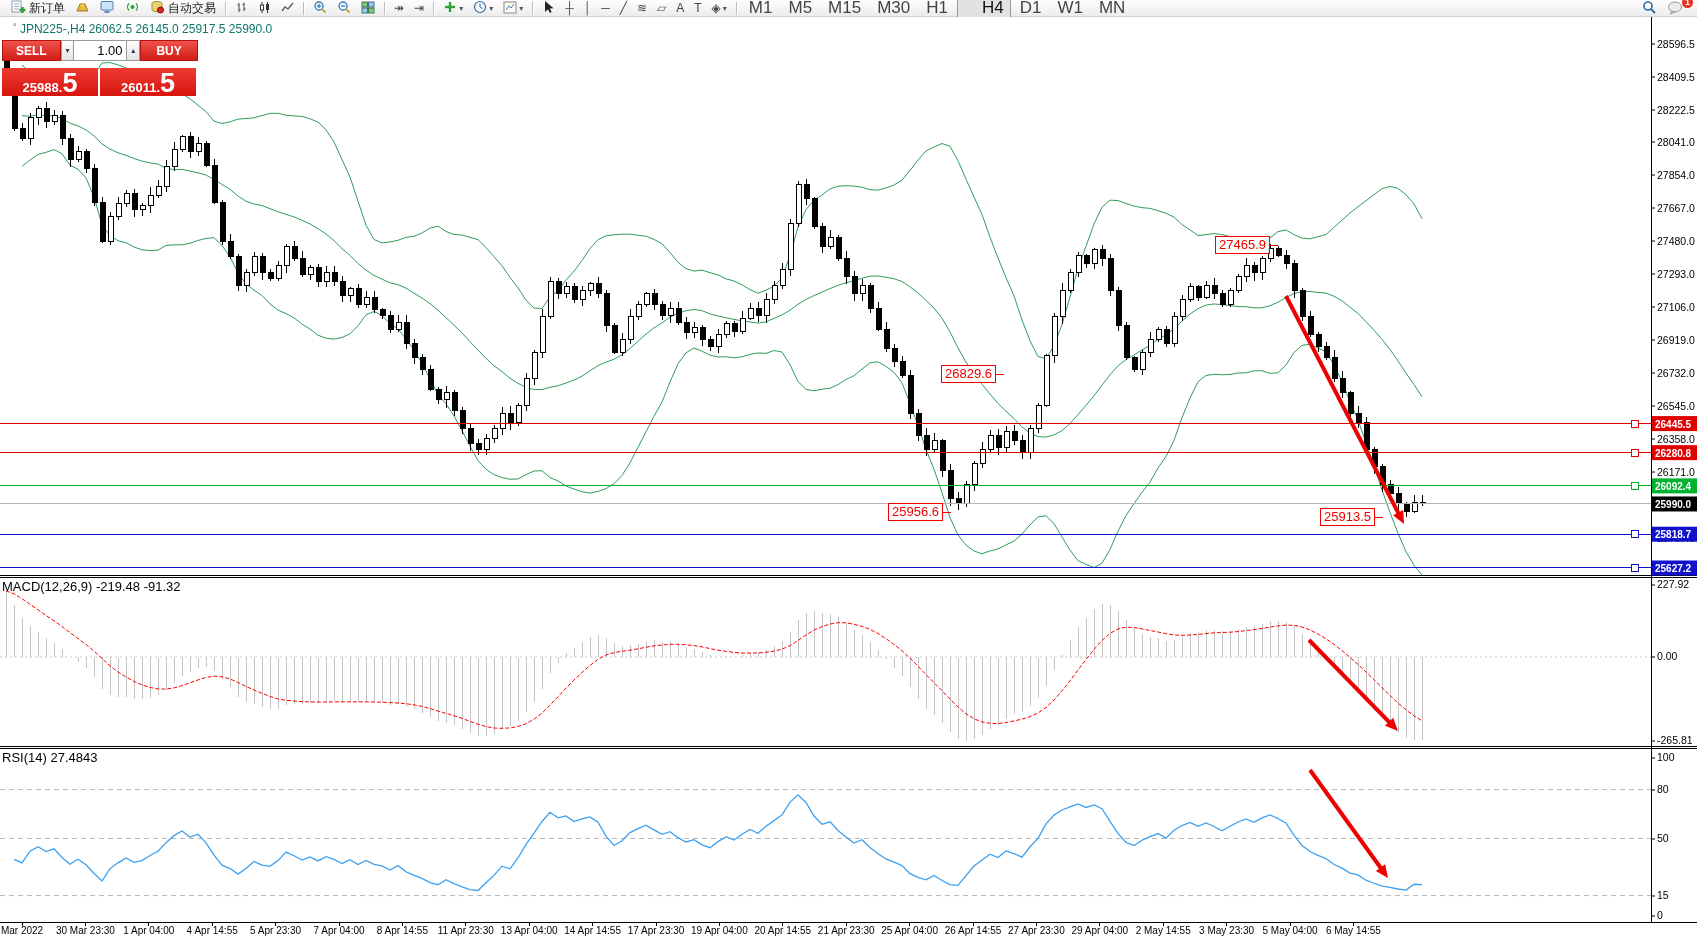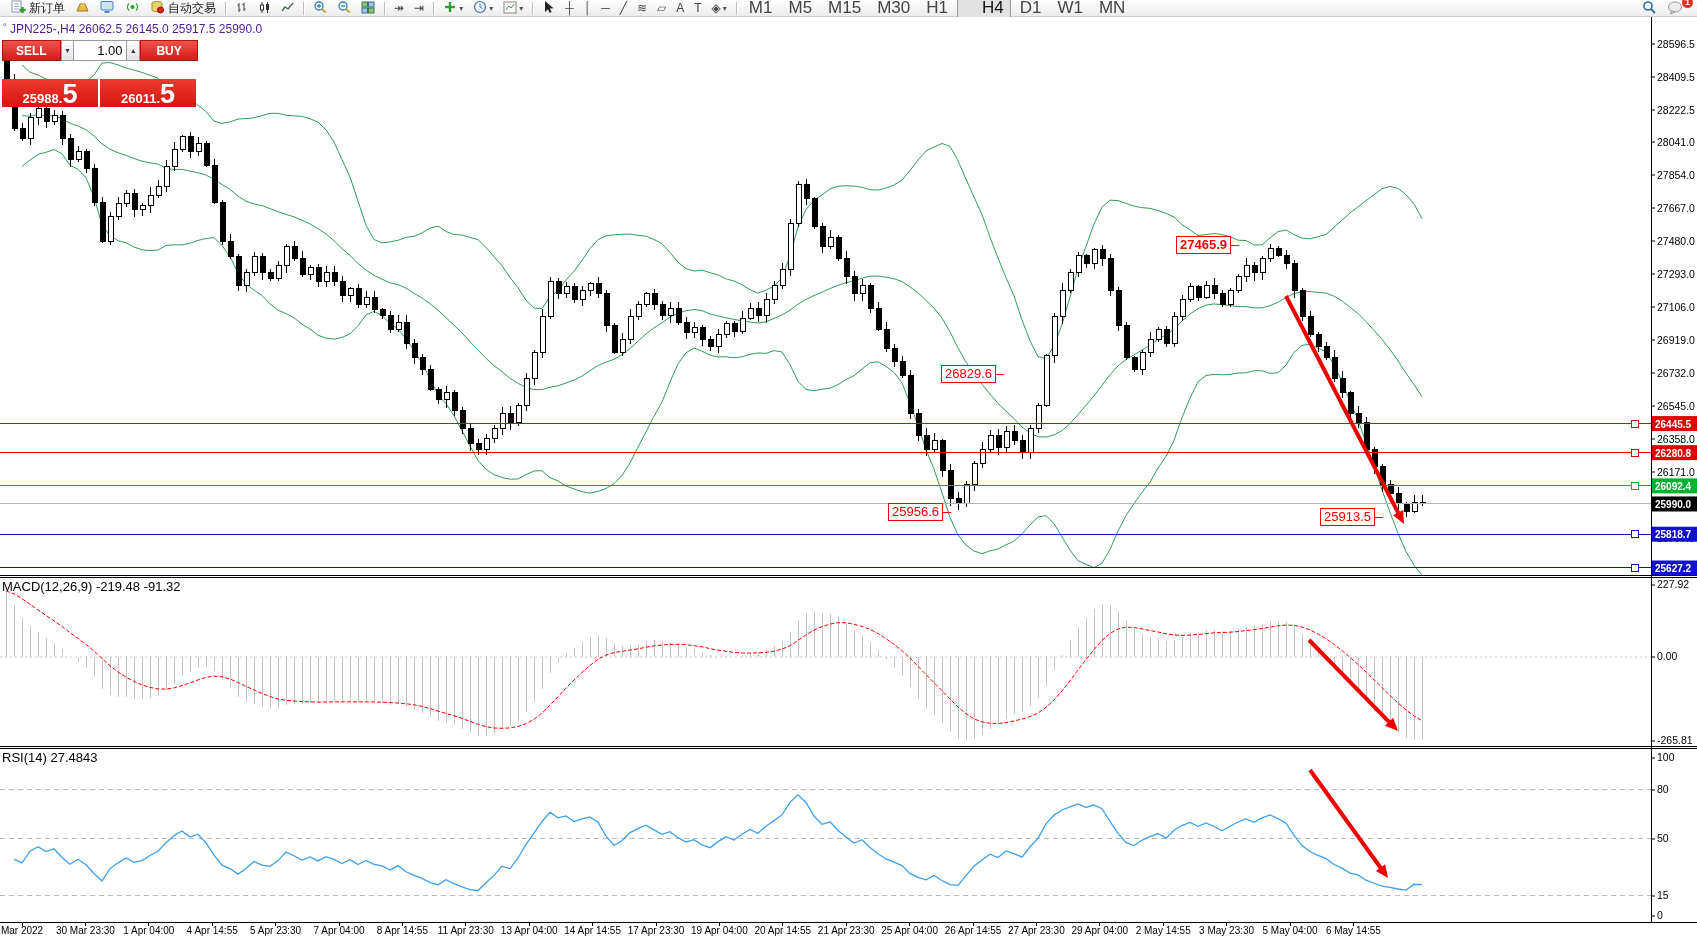--- a/index.html
+++ b/index.html
@@ -16,35 +16,35 @@
   .tf{padding:1px 6px;margin:4px 1px;font-size:17px;color:#444;border:1px solid transparent;}
   .tf.active{background:#e2e2e2;border:1px solid #9a9a9a;color:#111;padding-left:24px;}
   #tb-right{margin-left:auto;display:flex;align-items:center;margin-right:8px;}
   .badgewrap{position:relative;}
   .badge{position:absolute;top:-4px;right:-6px;background:#e33022;color:#fff;border-radius:7px;
     font-size:9px;font-weight:bold;padding:0 3px;line-height:11px;}
   
   #chartarea{position:absolute;left:0;top:17px;width:1697px;height:920px;background:#fff;}
   #chart{position:absolute;left:0;top:0;}
   svg text{font-family:"Liberation Sans",sans-serif;}
-  #symbolinfo{position:absolute;left:3px;top:5px;font-size:12px;color:#4c1d95;z-index:5;}
+  #symbolinfo{position:absolute;left:13px;top:5px;font-size:12px;color:#0f766e;z-index:5;}
   #symbolinfo .deg{font-size:9px;vertical-align:top;}
   .indlabel{position:absolute;left:2px;font-size:13px;color:#000;z-index:5;}
   
   #tradepanel{position:absolute;left:2px;top:23px;width:196px;z-index:6;font-family:"Liberation Sans",sans-serif;}
   #tp-row1{display:flex;height:21px;justify-content:center;}
   .tpbtn{background:linear-gradient(#f0524a,#d21d18);color:#fff;font-size:12px;font-weight:bold;
     display:flex;align-items:center;justify-content:center;border:1px solid #b01410;box-sizing:border-box;}
   #sellbtn{width:60px;}
   #buybtn{width:59px;}
   .spin{width:14px;background:linear-gradient(#fdfdfd,#e4e4e4);border:1px solid #9a9a9a;box-sizing:border-box;
     display:flex;align-items:center;justify-content:center;font-size:8px;color:#335;}
   #lotinput{width:52px;border:1px solid #9a9a9a;border-left:none;border-right:none;
     font-size:13px;text-align:right;padding:0 4px 0 0;box-sizing:border-box;font-family:"Liberation Sans",sans-serif;}
-  #tp-row2{display:flex;margin-top:18px;}
+  #tp-row2{display:flex;margin-top:7px;}
   .bigprice{width:96px;height:28px;background:linear-gradient(#ee3a31,#d6150f);color:#fff;
     display:flex;align-items:flex-end;justify-content:center;padding-bottom:1px;box-sizing:border-box;margin-right:2px;}
   .bigprice .pm{font-size:13px;font-weight:bold;line-height:15px;}
   .bigprice .pd{font-size:13px;font-weight:bold;line-height:15px;}
   .bigprice .pb{font-size:27px;font-weight:bold;line-height:24px;}
   
   .pricebox{position:absolute;height:16px;line-height:16px;padding:0 3px;border:1px solid #f20000;
     color:#f20000;font-size:13px;background:rgba(255,255,255,0.85);z-index:4;}
   .pricebox .tick{position:absolute;right:-9px;top:50%;width:8px;border-top:1px solid #f20000;}
 </style>
@@ -1337,18 +1337,18 @@
   </div>
 
   <div class="indlabel" style="top:562px">
     <span>MACD(12,26,9)</span>&nbsp;<span>-219.48</span>&nbsp;<span>-91.32</span>
   </div>
   <div class="indlabel" style="top:733px">
     <span>RSI(14)</span>&nbsp;<span>27.4843</span>
   </div>
 
   <div id="callouts">
-      <div class="pricebox" style="left: 1176px; top: 219px; font-weight: bold;">27465.9<span class="tick"></span></div>
+      <div class="pricebox" style="left: 1215px; top: 219px;">27465.9<span class="tick"></span></div>
       <div class="pricebox" style="left: 941px; top: 348px;">26829.6<span class="tick"></span></div>
       <div class="pricebox" style="left: 888px; top: 486px;">25956.6<span class="tick"></span></div>
       <div class="pricebox" style="left: 1320px; top: 491px;">25913.5<span class="tick"></span></div>
     </div>
 </div>
 
 </body></html>

